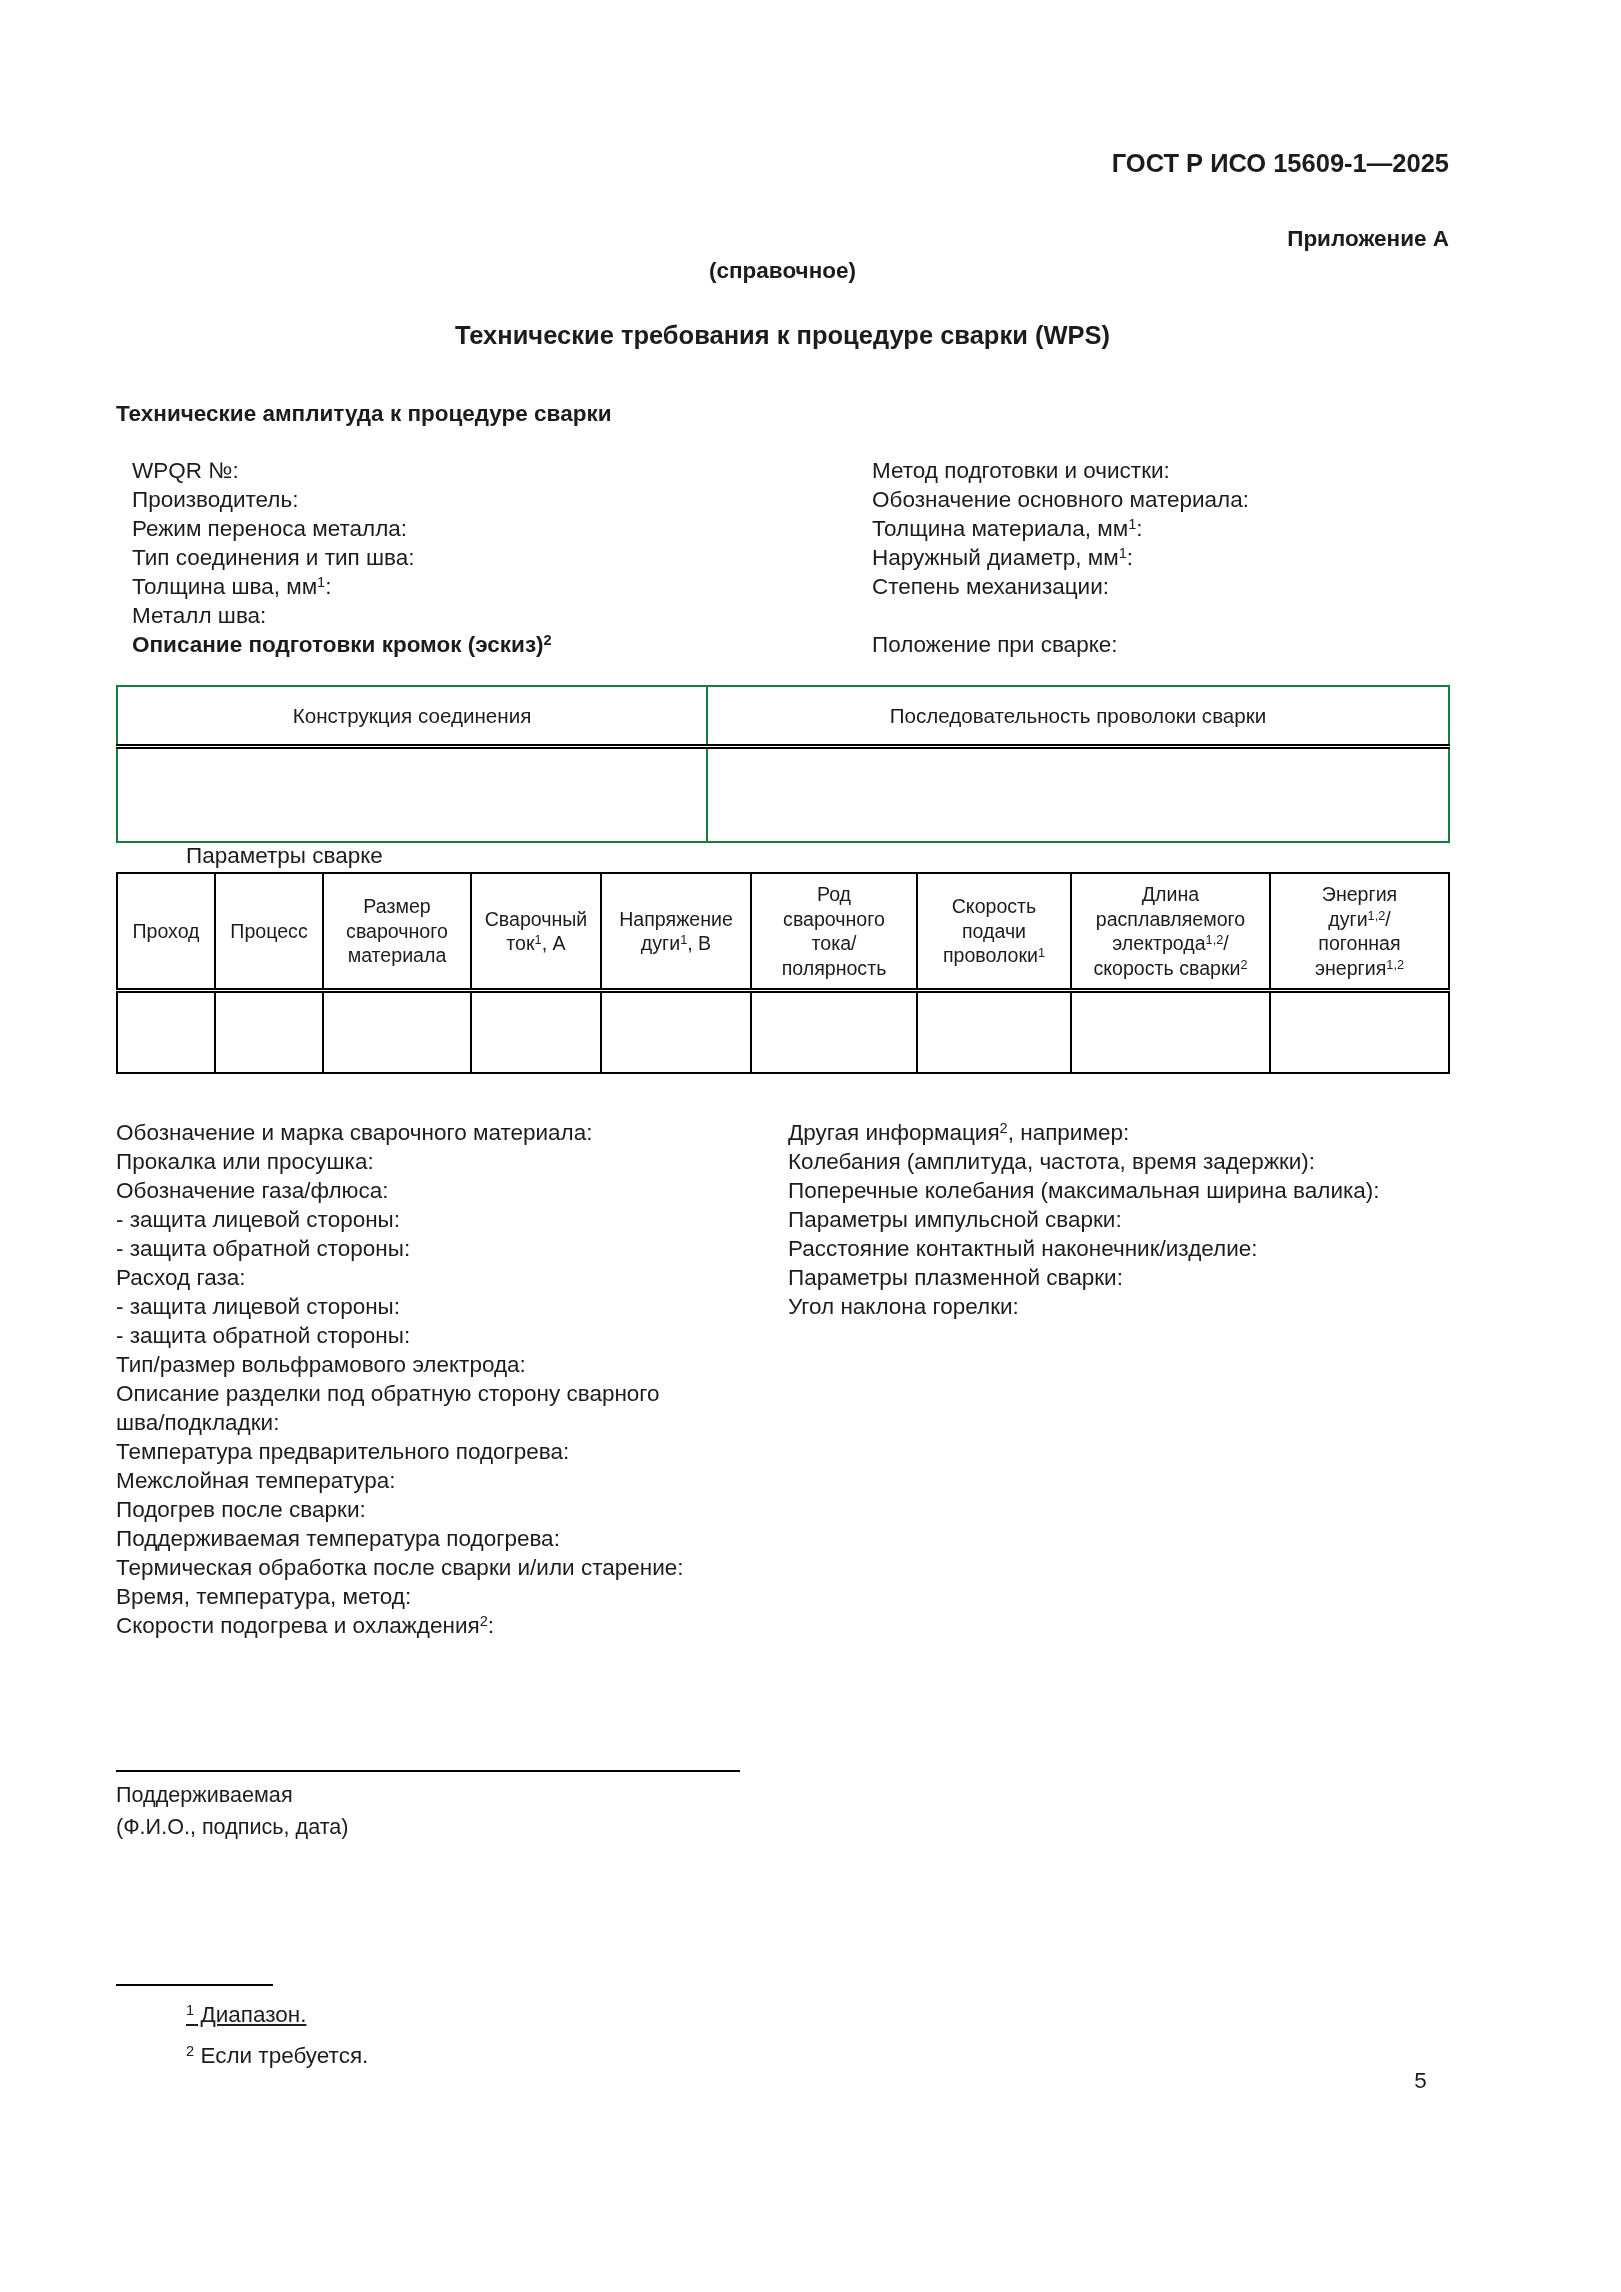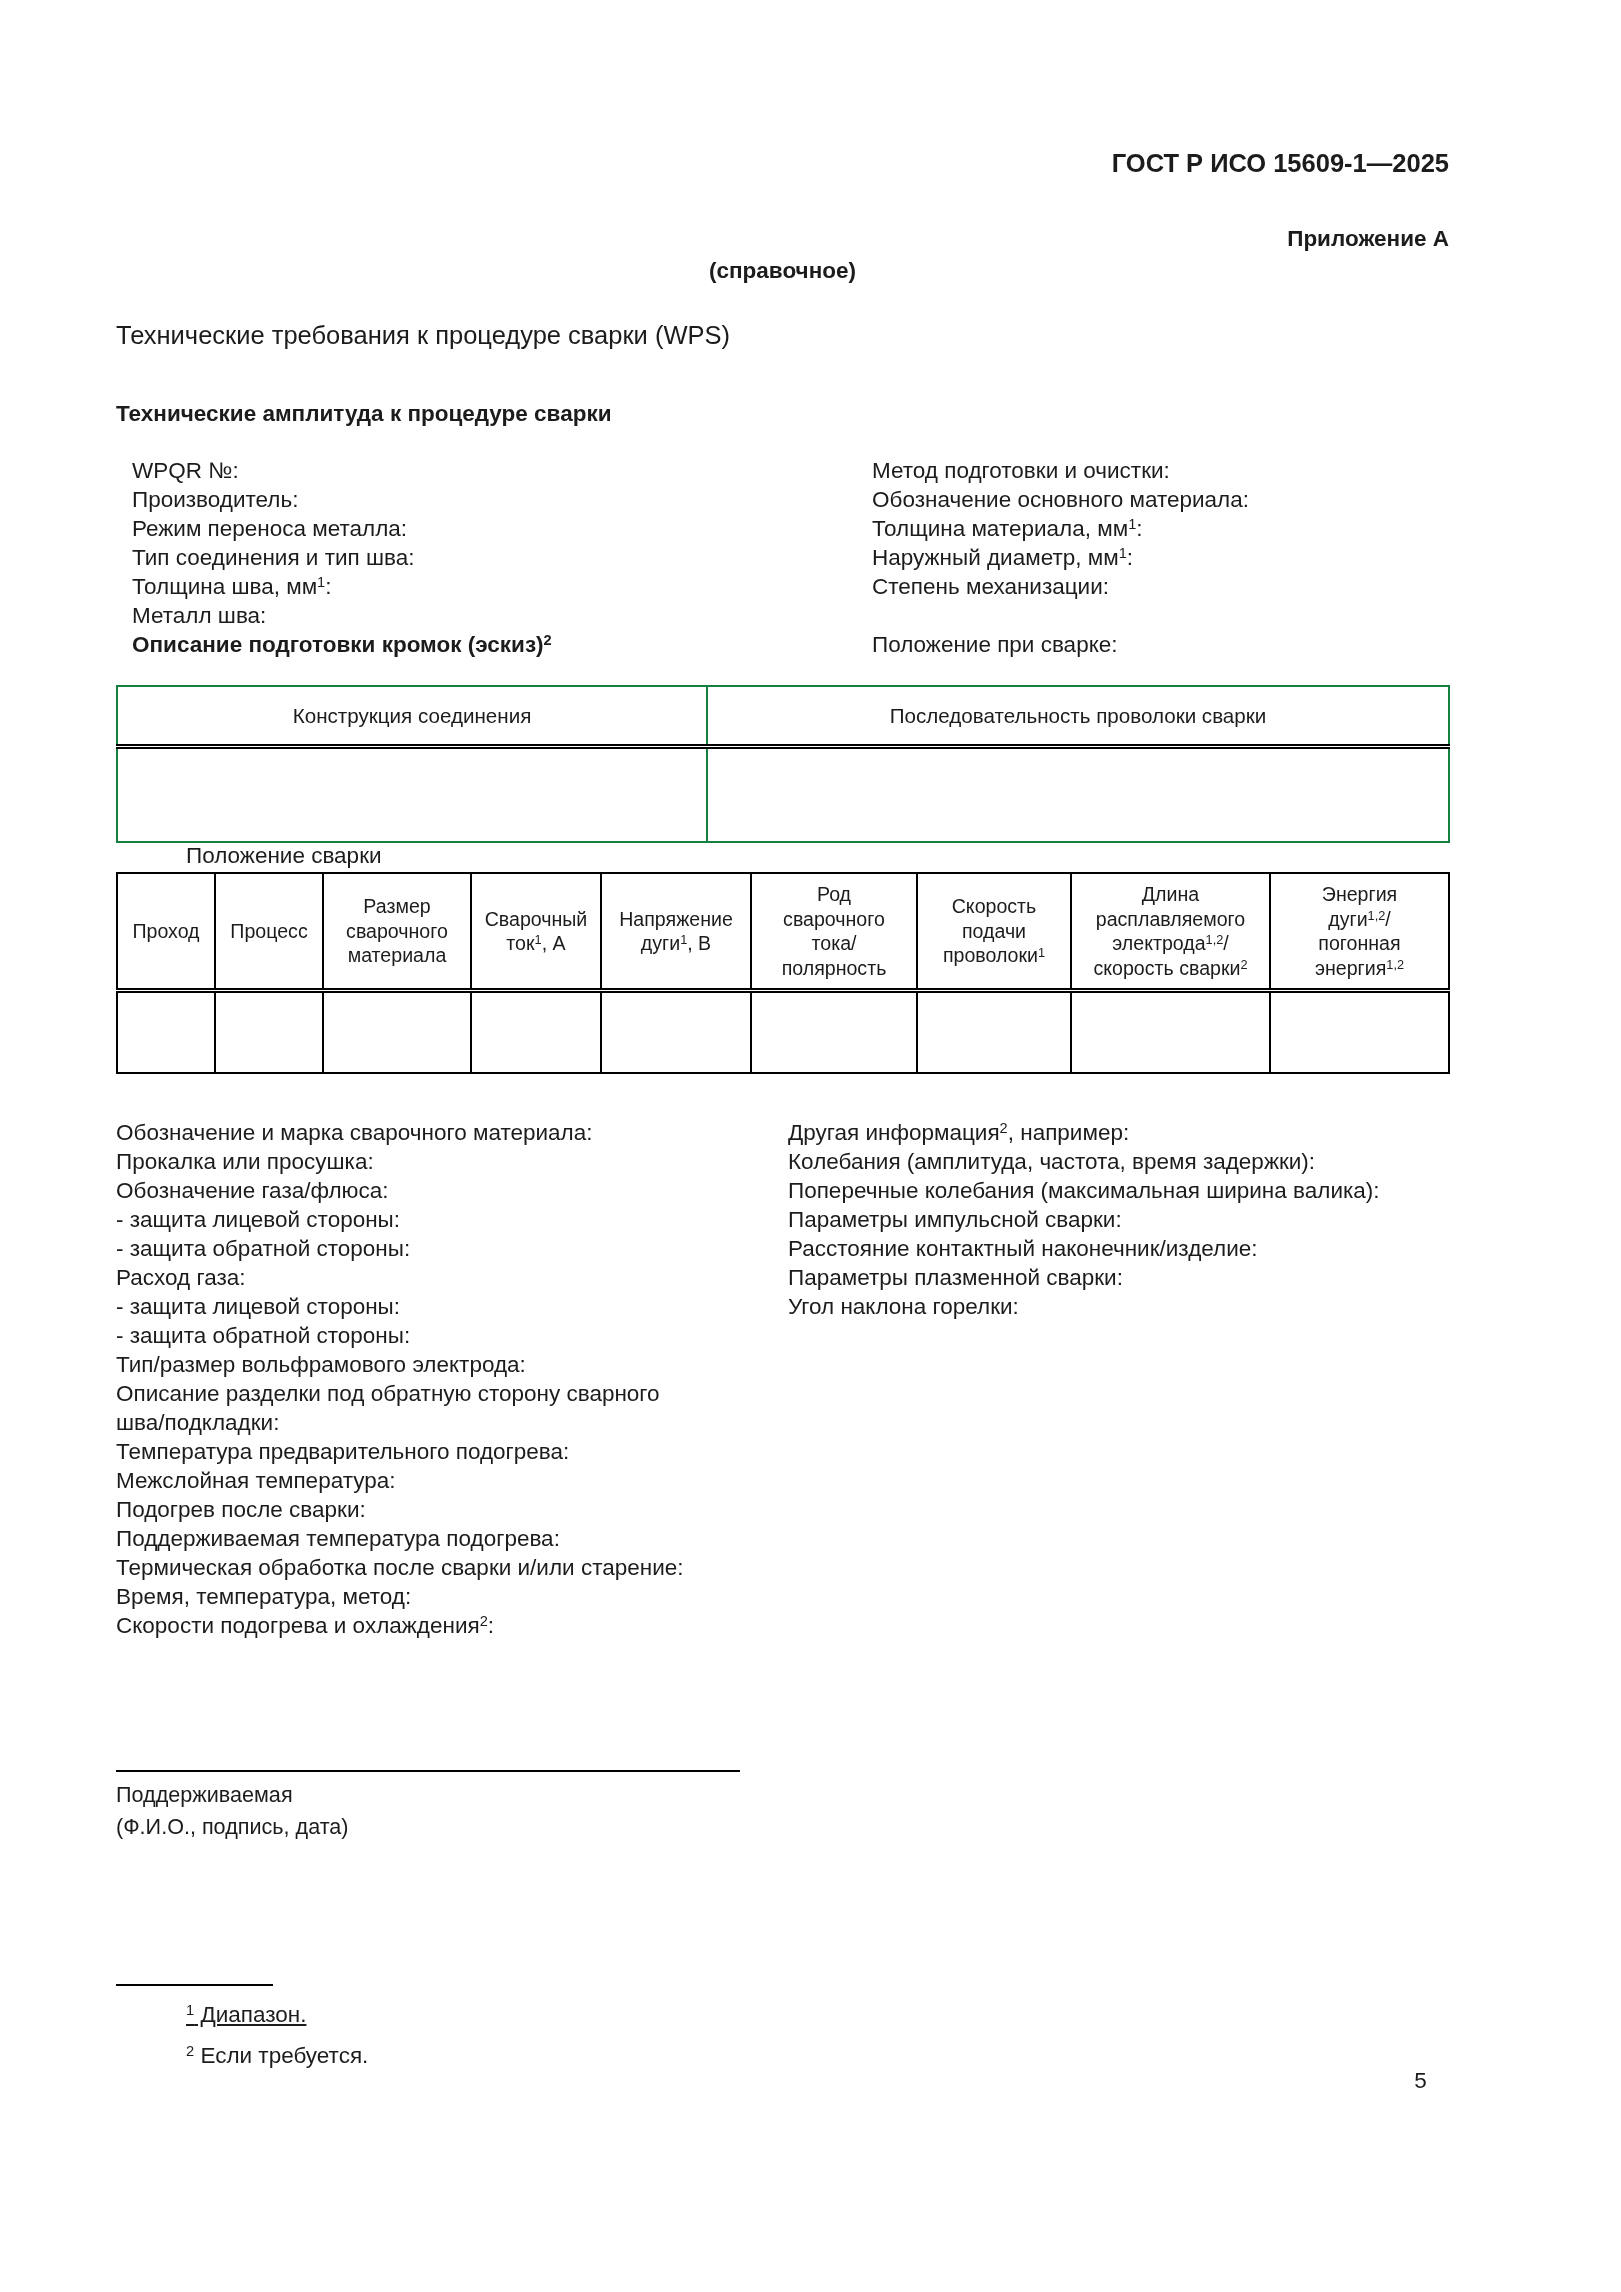--- a/index.html
+++ b/index.html
@@ -11,21 +11,21 @@
     color:#1c1c1c;
     font-family:"Liberation Sans","DejaVu Sans",sans-serif;
     overflow:hidden;
   }
   .abs { position:absolute; }
   sup { font-size:65%; line-height:0; vertical-align:baseline; position:relative; top:-0.45em; }
 
   .doc-code { top:149px; left:116px; width:1333px; text-align:right; font-weight:bold; font-size:25.5px; }
   .appendix-label { top:226px; left:116px; width:1333px; text-align:right; font-weight:bold; font-size:22.5px; }
   .appendix-type  { top:258px; left:116px; width:1333px; text-align:center; font-weight:bold; font-size:22.5px; }
-  .doc-title      { top:321px; left:116px; width:1333px; font-weight:normal; font-size:25.5px; }
+  .doc-title      { top:321px; left:116px; width:1333px; text-align:center; font-weight:bold; font-size:25.5px; }
   .section-title  { top:401px; left:116px; font-weight:bold; font-size:22.5px; }
 
   .fieldcol { font-size:22.5px; }
   .fieldcol .line { min-height:29px; line-height:29px; white-space:pre-line; }
   .fieldcol .bold { font-weight:bold; }
   .top-left  { top:456px; left:132px; width:637px; }
   .top-right { top:456px; left:872px; width:608px; }
 
   table { border-collapse:collapse; table-layout:fixed; }
   .sketch-table { top:685px; left:116px; width:1334px; border:2.9px solid #000; }
@@ -106,21 +106,21 @@
       </tr>
     </thead>
     <tbody>
       <tr>
         <td></td>
         <td></td>
       </tr>
     </tbody>
   </table>
 
-  <div class="abs params-title">Положение сварки</div>
+  <div class="abs params-title">Параметры сварке</div>
 
   <table class="abs params-table">
     <colgroup>
       <col style="width:98px">
         <col style="width:108px">
         <col style="width:148px">
       <col style="width:130px">
         <col style="width:150px">
         <col style="width:166px">
       <col style="width:154px">

